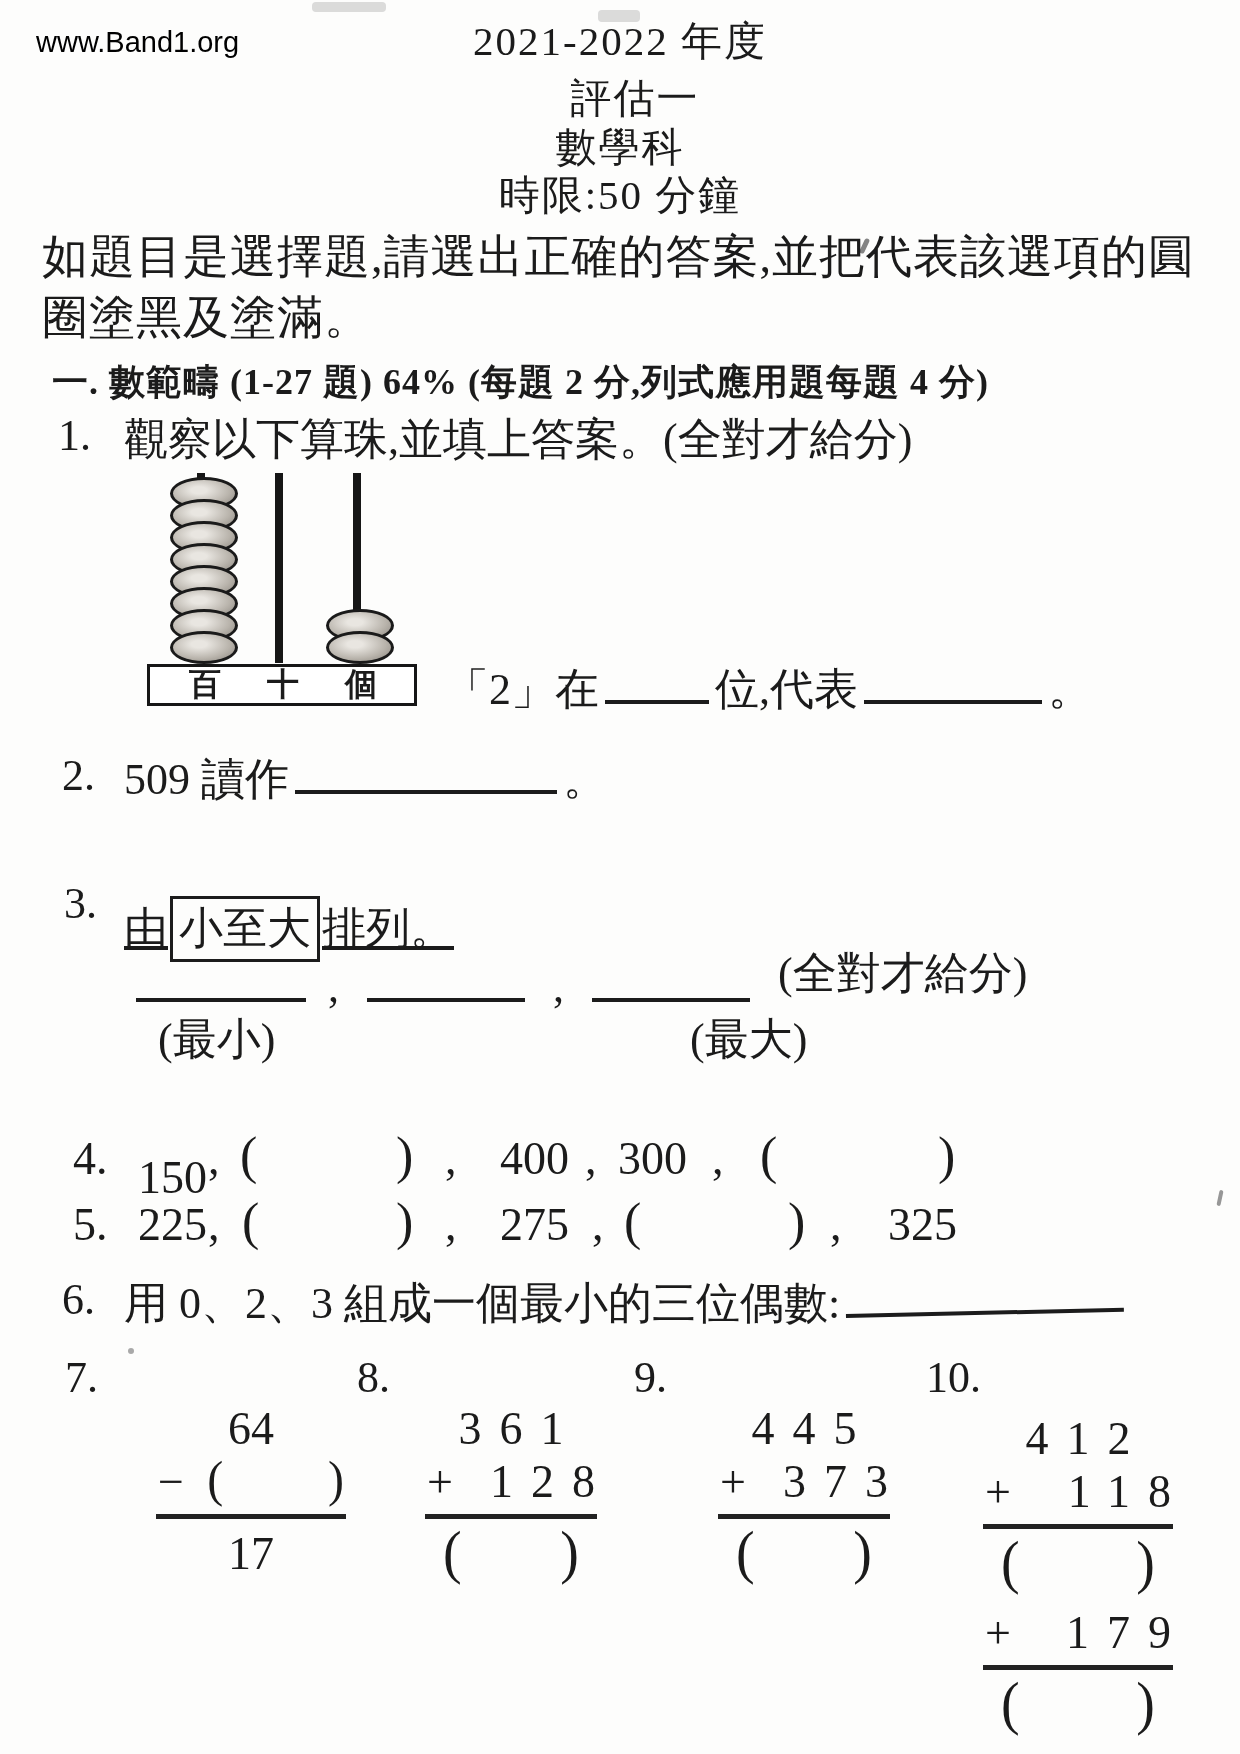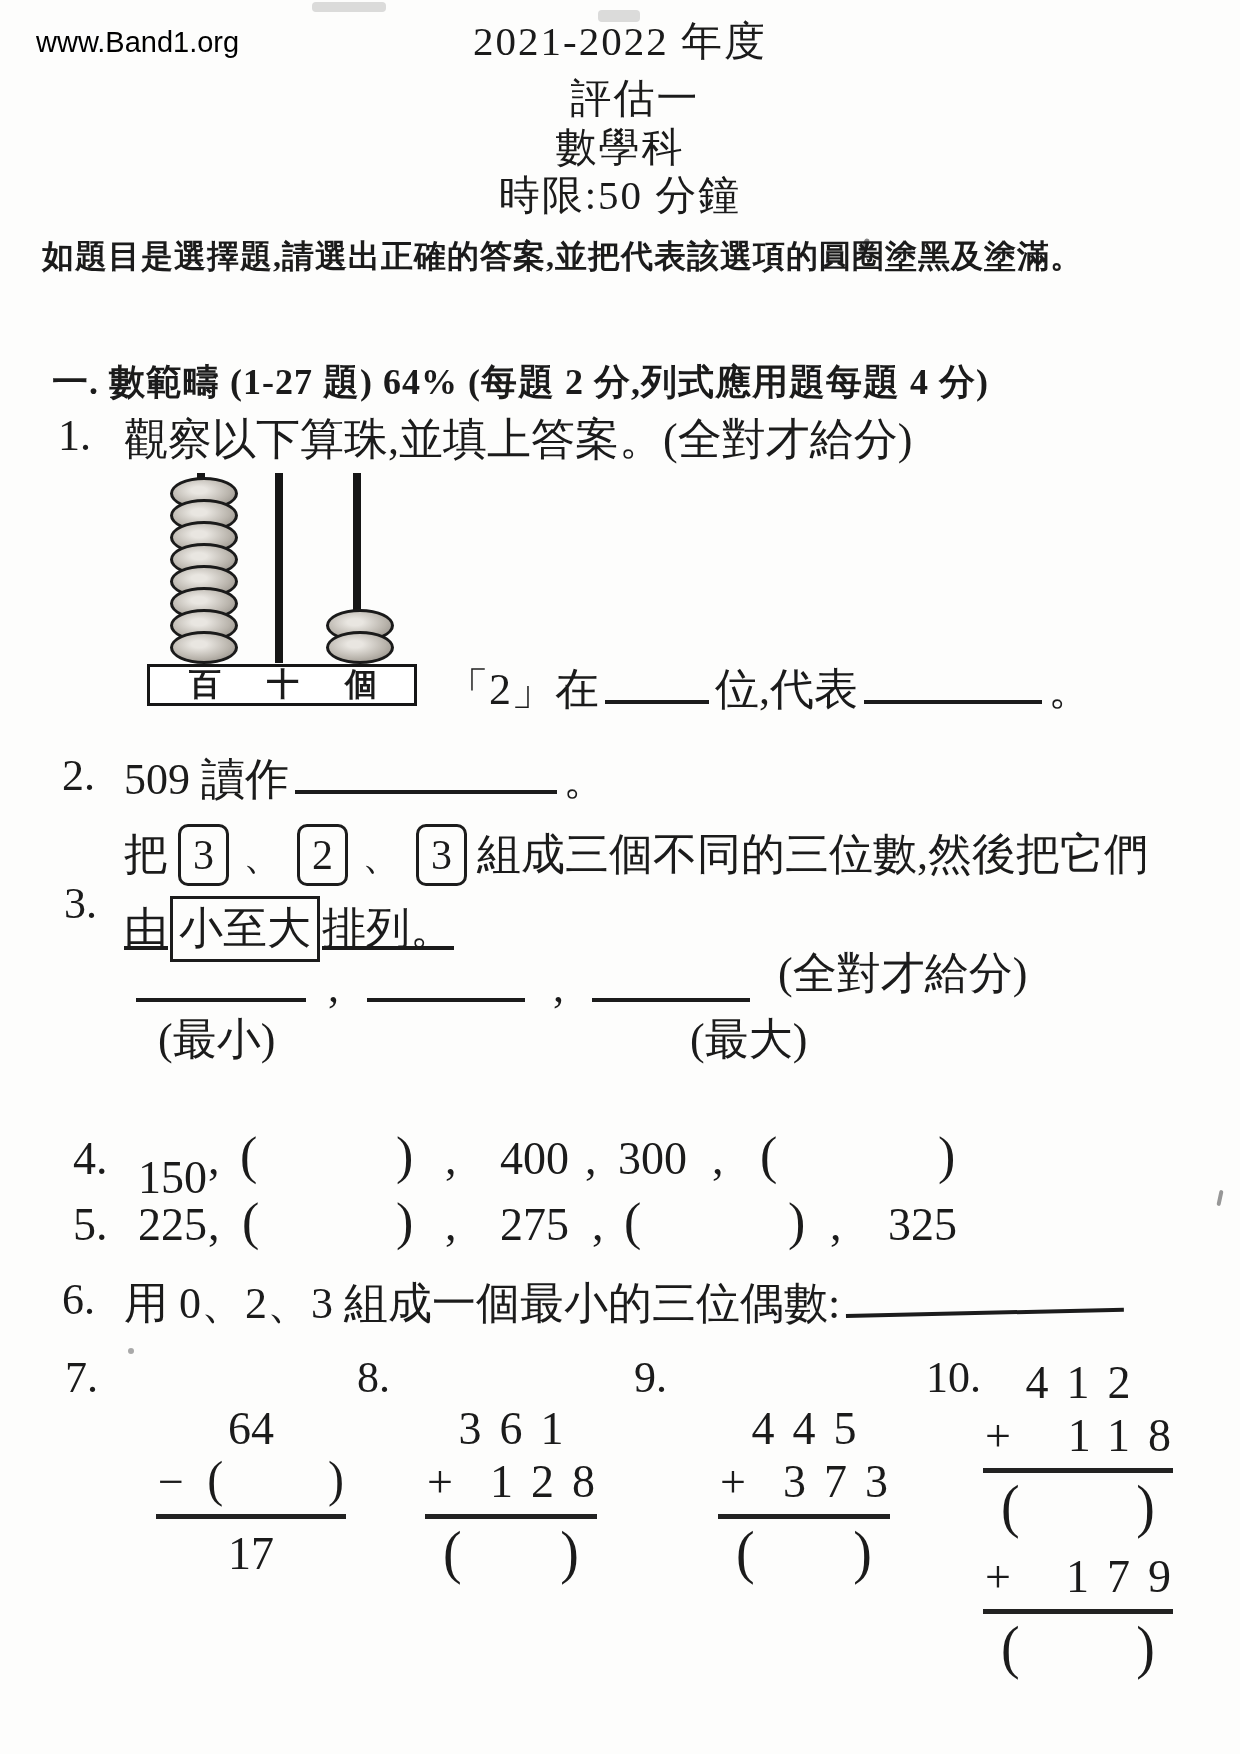--- a/index.html
+++ b/index.html
@@ -2,21 +2,21 @@
 <html><head>
 <meta charset="utf-8">
 <style>
   html,body{margin:0;padding:0;background:#e8e8e8;}
   .page{position:relative;width:1240px;height:1754px;margin:0 auto;background:#fdfdfc;
         font-family:"Liberation Serif","DejaVu Serif",serif;color:#1b1b1b;overflow:hidden;}
   .abs{position:absolute;}
   .center{left:0;width:100%;text-align:center;}
   .hdr{font-size:41px;letter-spacing:2px;}
   .watermark{font-family:"Liberation Sans","DejaVu Sans",sans-serif;font-size:29px;color:#000;}
-  .instructions{font-size:32px;font-weight:bold;line-height:61px;letter-spacing:1px;width:1165px;}
+  .instructions{font-size:46px;font-weight:normal;line-height:61px;letter-spacing:1px;width:1165px;}
   .sec-head{font-size:36px;font-weight:bold;letter-spacing:1px;white-space:nowrap;}
   .qnum{font-size:44px;}
   .qtext{font-size:44px;}
   .blank{display:inline-block;border-bottom:4px solid #1c1c1c;height:30px;margin:0 6px;}
   
   .abacus{width:290px;height:236px;}
   .rod{position:absolute;width:8px;background:#161616;top:3px;height:190px;}
   .frame{position:absolute;left:7px;bottom:0;width:264px;height:36px;border:3px solid #161616;background:#fff;}
   .frame-label{position:absolute;top:50%;transform:translate(-50%,-50%);font-size:32px;font-weight:bold;}
   .bead-stack{position:absolute;bottom:42px;display:flex;flex-direction:column;align-items:center;}
@@ -96,23 +96,20 @@
   <div class="abs qtext" style="left:445px;top:660px;white-space:nowrap;">
     <span>「2」在</span><span class="blank" style="width:104px;"></span><span>位,代表</span><span class="blank" style="width:178px;"></span><span>。</span>
   </div>
 
   <div class="abs qnum" style="left:62px;top:750px;">2.</div>
   <div class="abs qtext" style="left:124px;top:750px;white-space:nowrap;">
     <span>509 讀作</span><span class="blank" style="width:262px;"></span><span>。</span>
   </div>
 
   <div class="abs qnum" style="left:64px;top:878px;">3.</div>
-  <div class="abs qtext" style="left:124px;top:824px;white-space:nowrap;">
-    <span>把</span><span class="tile">3</span><span class="sep">、</span><span class="tile">2</span><span class="sep">、</span><span class="tile">3</span><span>組成三個不同的三位數,然後把它們</span>
-  </div>
   <div class="abs qtext" style="left:124px;top:896px;white-space:nowrap;text-decoration:underline;">
     <span>由</span><span class="boxphrase">小至大</span><span>排列。</span>
   </div>
 
   <div class="abs qtext" style="left:136px;top:958px;white-space:nowrap;">
     <span class="blank" style="width:170px;margin:0 0;"></span><span style="margin:0 22px;">,</span><span class="blank" style="width:158px;"></span><span style="margin:0 22px;">,</span><span class="blank" style="width:158px;"></span><span style="position:relative;top:-14px;margin-left:22px;">(全對才給分)</span>
   </div>
   <div class="abs qtext" style="left:158px;top:1010px;">(最小)</div>
   <div class="abs qtext" style="left:690px;top:1010px;">(最大)</div>
 
@@ -185,21 +182,21 @@
     <div class="op-row">
       <span>+</span>
       <span class="sp">373</span>
     </div>
     <div class="res-row">
       <span class="bigparen">(</span>
       <span class="bigparen">)</span>
     </div>
   </div>
 
-  <div class="col" style="left:983px;top:1356px;width:190px;">
+  <div class="col" style="left:983px;top:1412px;width:190px;">
     <div class="top-num sp">412</div>
     <div class="op-row">
       <span>+</span>
       <span class="sp">118</span>
     </div>
     <div class="res-row">
       <span class="bigparen">(</span>
       <span class="bigparen">)</span>
     </div>
     <div class="op-row" style="margin-top:16px;">

